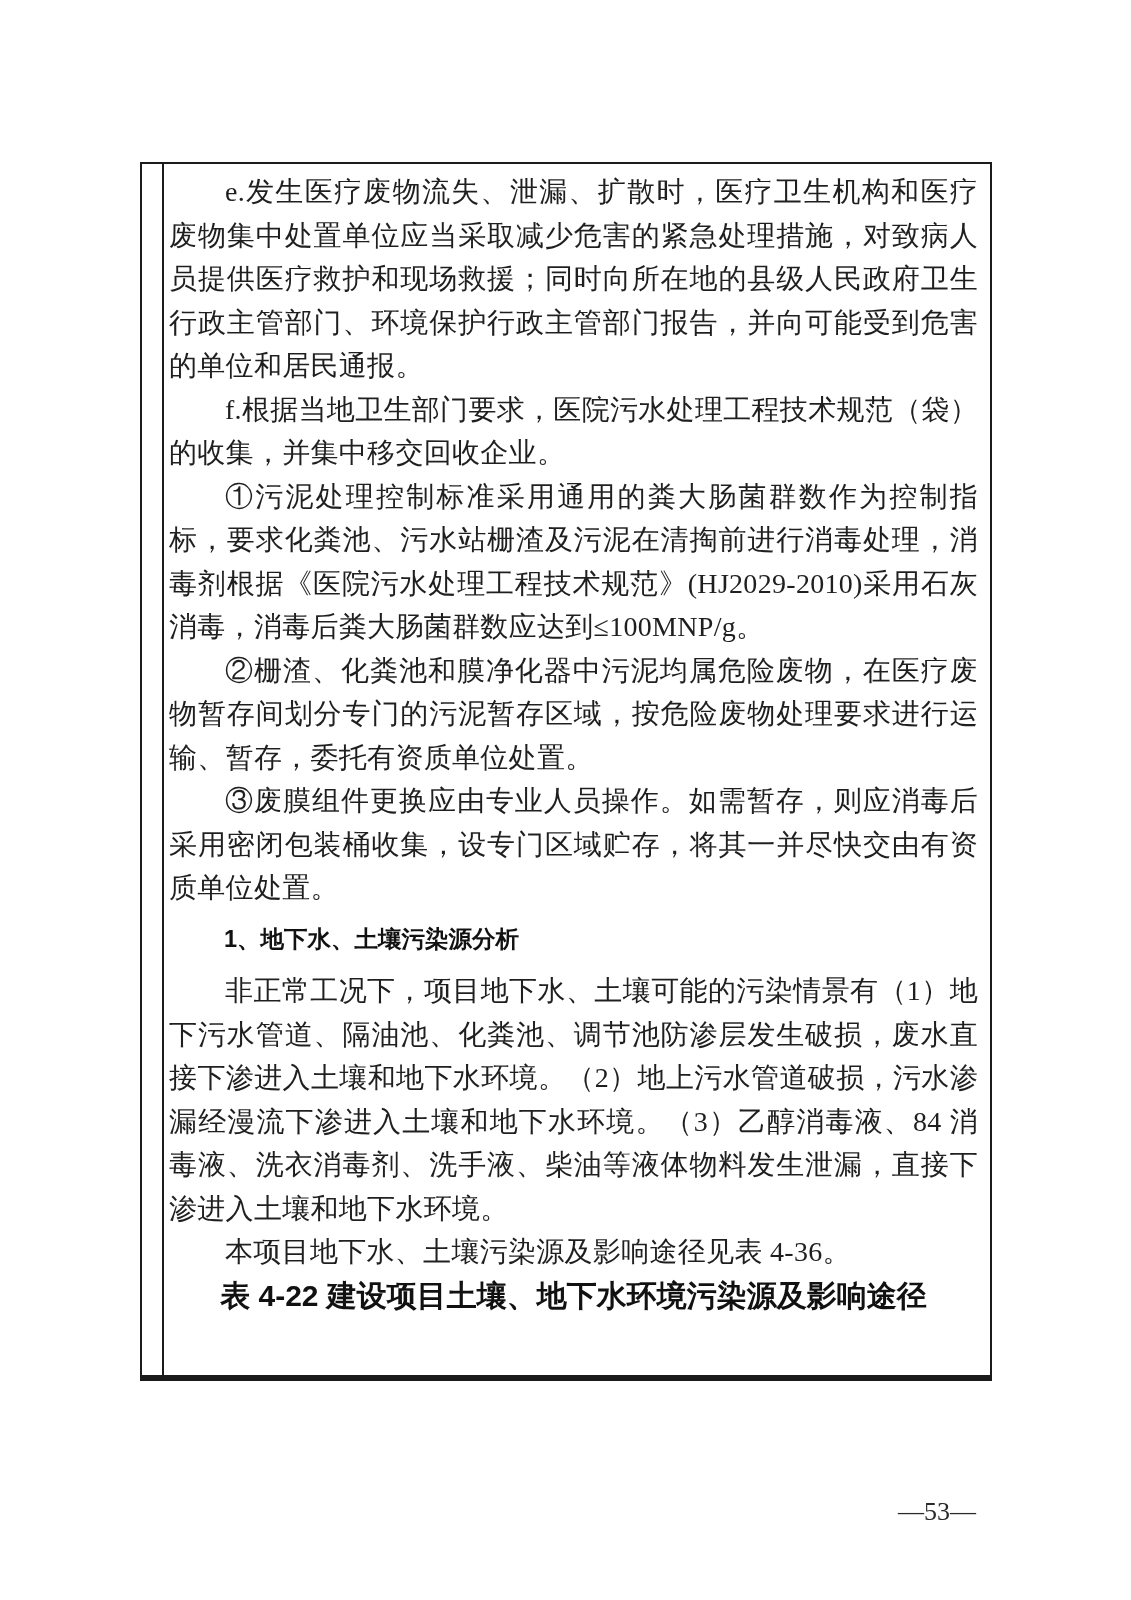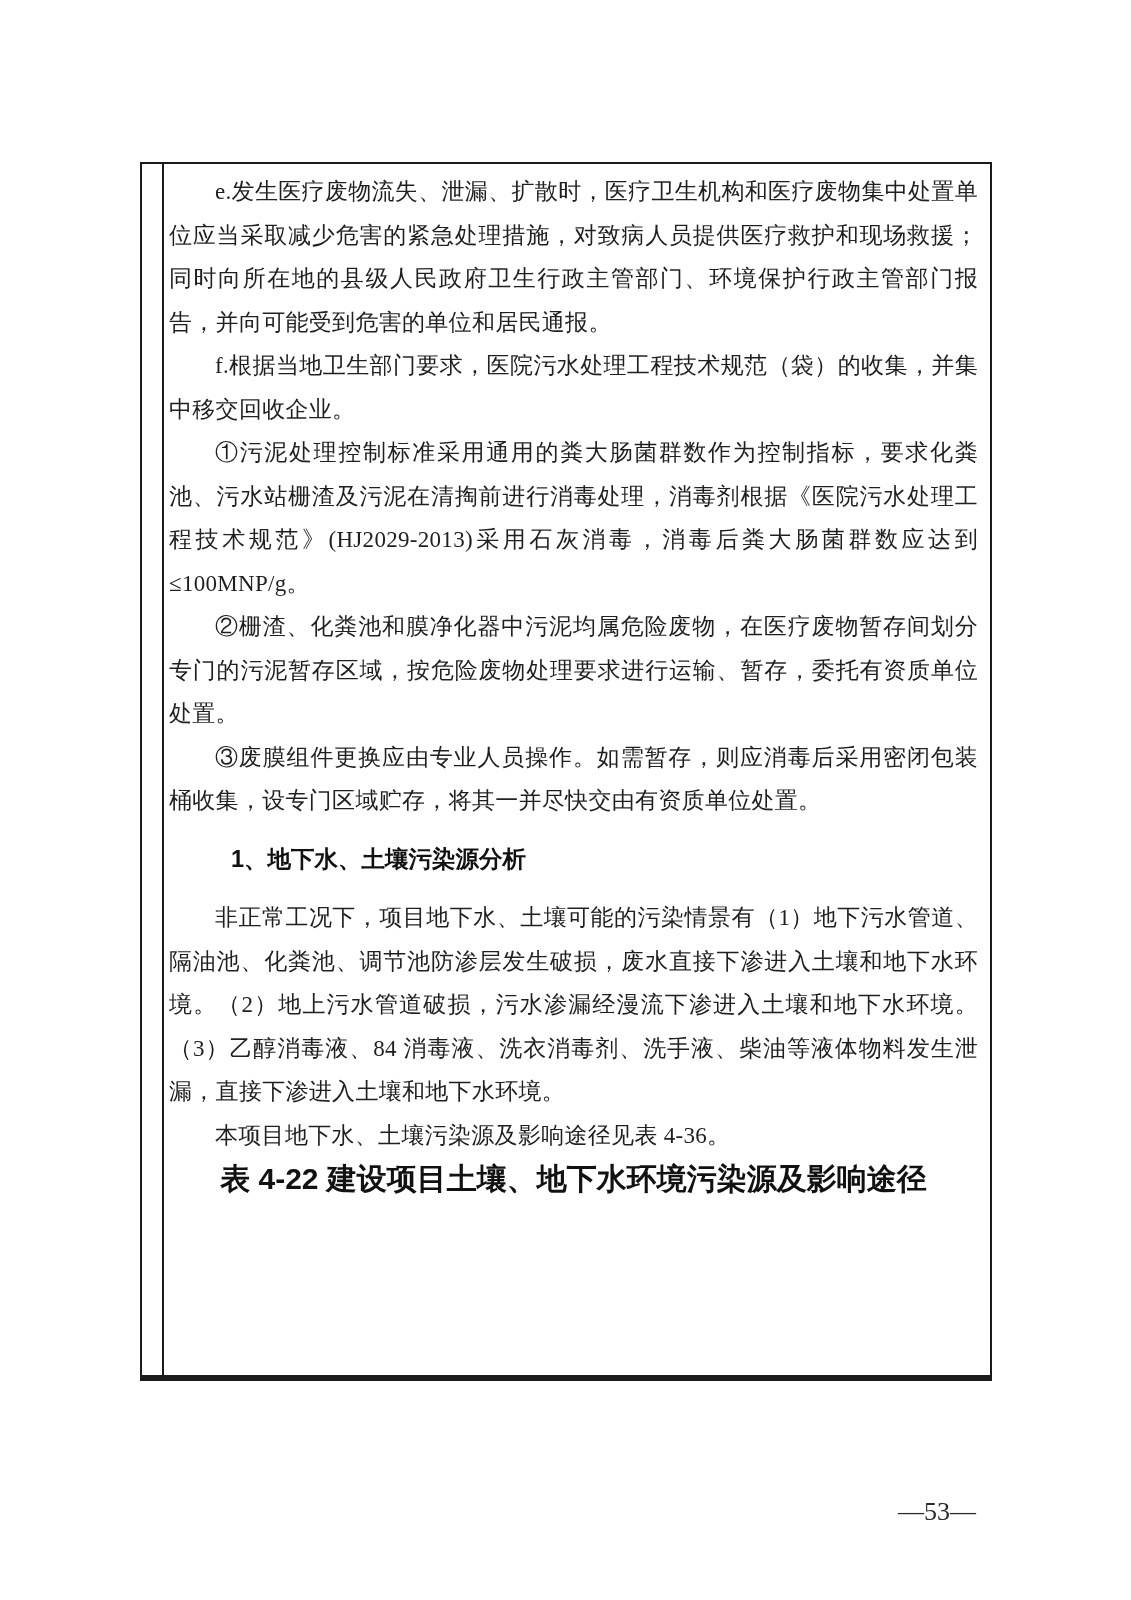--- a/index.html
+++ b/index.html
@@ -10,30 +10,30 @@
   }
   .page-frame{
     position:absolute;left:140px;top:162px;width:852px;height:1219px;
     box-sizing:border-box;background:#fff;
     border:2px solid #1b1b1b;border-bottom-width:6px;
     display:flex;overflow:hidden;
   }
   .gutter-col{flex:0 0 20px;border-right:2px solid #1b1b1b;}
   .content-col{flex:1 1 auto;box-sizing:border-box;padding:6px 12px 0 5px;overflow:hidden;}
   .para{
-    margin:0;font-size:23px;line-height:43.5px;text-align:justify;
+    margin:0;font-size:28px;line-height:43.5px;text-align:justify;
     text-indent:2em;letter-spacing:0.3px;color:#1f1f1f;
   }
   .heading-1{
     margin:0;font-size:23.5px;line-height:43.5px;font-weight:700;
     font-family:"Liberation Sans","DejaVu Sans",sans-serif;
     text-indent:0;color:#111;
   }
   .heading-2{
-    margin:15px;font-size:23.5px;line-height:43.5px;font-weight:700;
+    margin:8px;font-size:23.5px;line-height:43.5px;font-weight:700;
     font-family:"Liberation Sans","DejaVu Sans",sans-serif;
     text-indent:2em;color:#111;
   }
   .table-caption{
     margin:0;font-size:30px;line-height:43.5px;font-weight:700;
     font-family:"Liberation Sans","DejaVu Sans",sans-serif;
     text-align:center;text-indent:0;color:#111;
   }
   .page-number{
     position:absolute;left:898px;top:1496px;width:92px;height:32px;
@@ -43,21 +43,21 @@
 </style>
 </head>
 <body>
 
 <div class="page-frame">
   <div class="gutter-col"></div>
   <div class="content-col">
 
     <p class="para">e.发生医疗废物流失、泄漏、扩散时，医疗卫生机构和医疗废物集中处置单位应当采取减少危害的紧急处理措施，对致病人员提供医疗救护和现场救援；同时向所在地的县级人民政府卫生行政主管部门、环境保护行政主管部门报告，并向可能受到危害的单位和居民通报。</p>
     <p class="para">f.根据当地卫生部门要求，医院污水处理工程技术规范（袋）的收集，并集中移交回收企业。</p>
-    <p class="para">①污泥处理控制标准采用通用的粪大肠菌群数作为控制指标，要求化粪池、污水站栅渣及污泥在清掏前进行消毒处理，消毒剂根据《医院污水处理工程技术规范》(HJ2029-2013)采用石灰消毒，消毒后粪大肠菌群数应达到≤100MNP/g。</p>
+    <p class="para">①污泥处理控制标准采用通用的粪大肠菌群数作为控制指标，要求化粪池、污水站栅渣及污泥在清掏前进行消毒处理，消毒剂根据《医院污水处理工程技术规范》(HJ2029-2010)采用石灰消毒，消毒后粪大肠菌群数应达到≤100MNP/g。</p>
     <p class="para">②栅渣、化粪池和膜净化器中污泥均属危险废物，在医疗废物暂存间划分专门的污泥暂存区域，按危险废物处理要求进行运输、暂存，委托有资质单位处置。</p>
     <p class="para">③废膜组件更换应由专业人员操作。如需暂存，则应消毒后采用密闭包装桶收集，设专门区域贮存，将其一并尽快交由有资质单位处置。</p>
 
     <p class="heading-2">1、地下水、土壤污染源分析</p>
 
     <p class="para">非正常工况下，项目地下水、土壤可能的污染情景有（1）地下污水管道、隔油池、化粪池、调节池防渗层发生破损，废水直接下渗进入土壤和地下水环境。（2）地上污水管道破损，污水渗漏经漫流下渗进入土壤和地下水环境。（3）乙醇消毒液、84 消毒液、洗衣消毒剂、洗手液、柴油等液体物料发生泄漏，直接下渗进入土壤和地下水环境。</p>
     <p class="para">本项目地下水、土壤污染源及影响途径见表 4-36。</p>
 
     <p class="table-caption">表 4-22 建设项目土壤、地下水环境污染源及影响途径</p>
 

